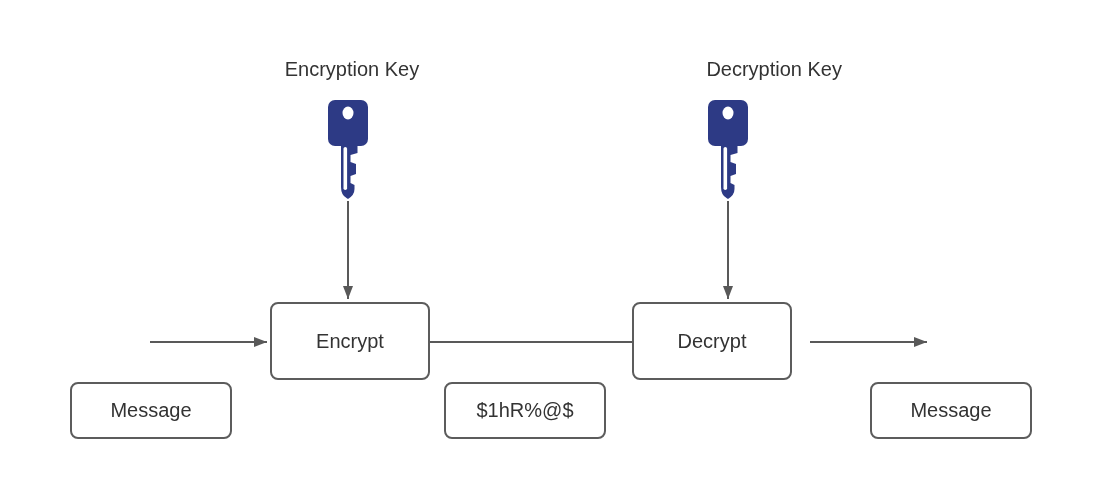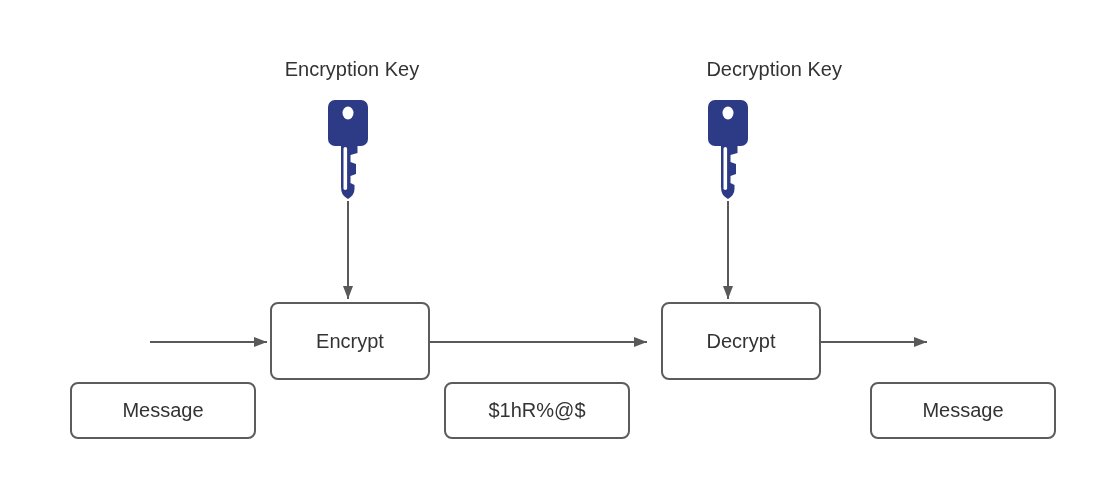--- a/index.html
+++ b/index.html
@@ -55,22 +55,22 @@
     align-items: center;
     justify-content: center;
     background: #ffffff;
     border: 2px solid var(--box-border);
     border-radius: 8px;
     font-size: 20px;
     color: var(--text);
   }
   .node.process { width: 160px; height: 78px; top: 302px; }
   .node.encrypt { left: 270px; }
-  .node.decrypt { left: 661px; }
-  .node.data { width: 186px; height: 57px; top: 382px; }
+  .node.decrypt { left: 632px; }
+  .node.data { width: 162px; height: 57px; top: 382px; }
   .node.msg-in  { left: 70px; }
   .node.cipher  { left: 444px; }
   .node.msg-out { left: 870px; }
 </style>
 </head>
 <body>
 
 <div class="canvas">
 
   <div class="key-label enc">Encryption Key</div>

